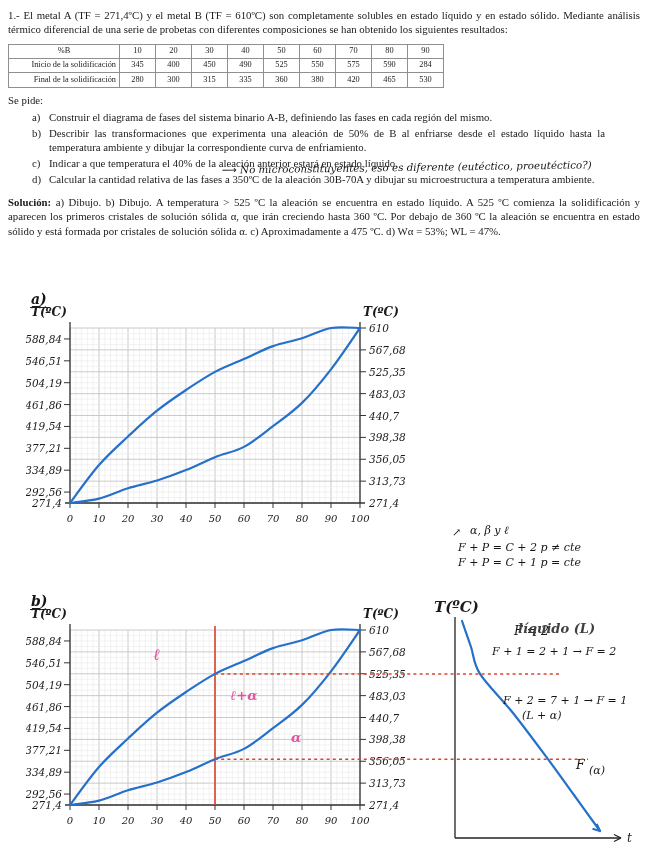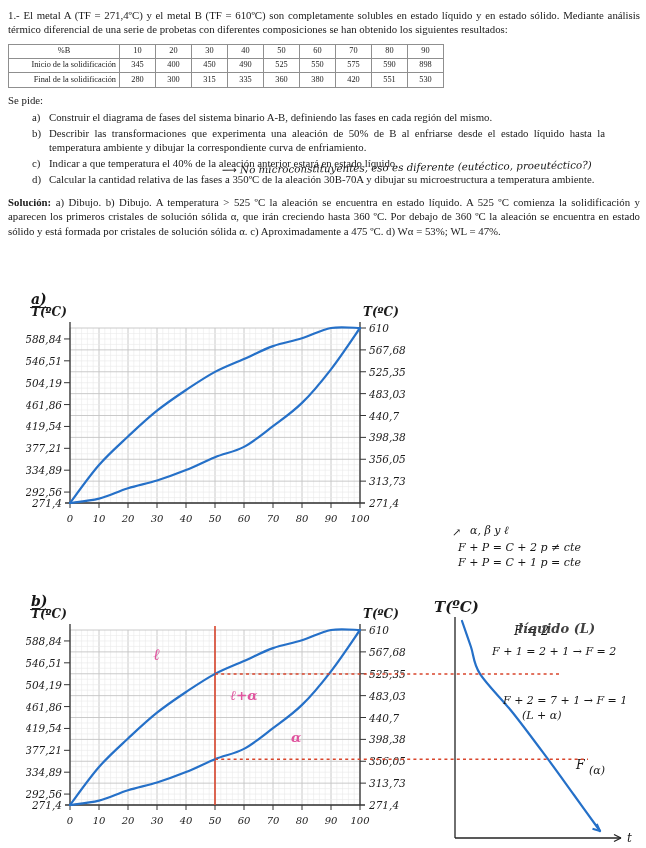--- a/index.html
+++ b/index.html
@@ -68,32 +68,32 @@
           <tr>
             <td class="lab">Inicio de la solidificación</td>
             <td class="num">345</td>
             <td class="num">400</td>
             <td class="num">450</td>
             <td class="num">490</td>
             <td class="num">525</td>
             <td class="num">550</td>
             <td class="num">575</td>
             <td class="num">590</td>
-            <td class="num">898</td>
+            <td class="num">284</td>
           </tr>
           <tr>
             <td class="lab">Final de la solidificación</td>
             <td class="num">280</td>
             <td class="num">300</td>
             <td class="num">315</td>
             <td class="num">335</td>
             <td class="num">360</td>
             <td class="num">380</td>
             <td class="num">420</td>
-            <td class="num">551</td>
+            <td class="num">465</td>
             <td class="num">530</td>
           </tr>
         </tbody>
     </table>
 
     <p class="sepide">Se pide:</p>
     <div id="items">
         <div class="item">
           <span class="key">a)</span>
           <span class="txt">Construir el diagrama de fases del sistema binario A-B, definiendo las fases en cada región del mismo.</span>

